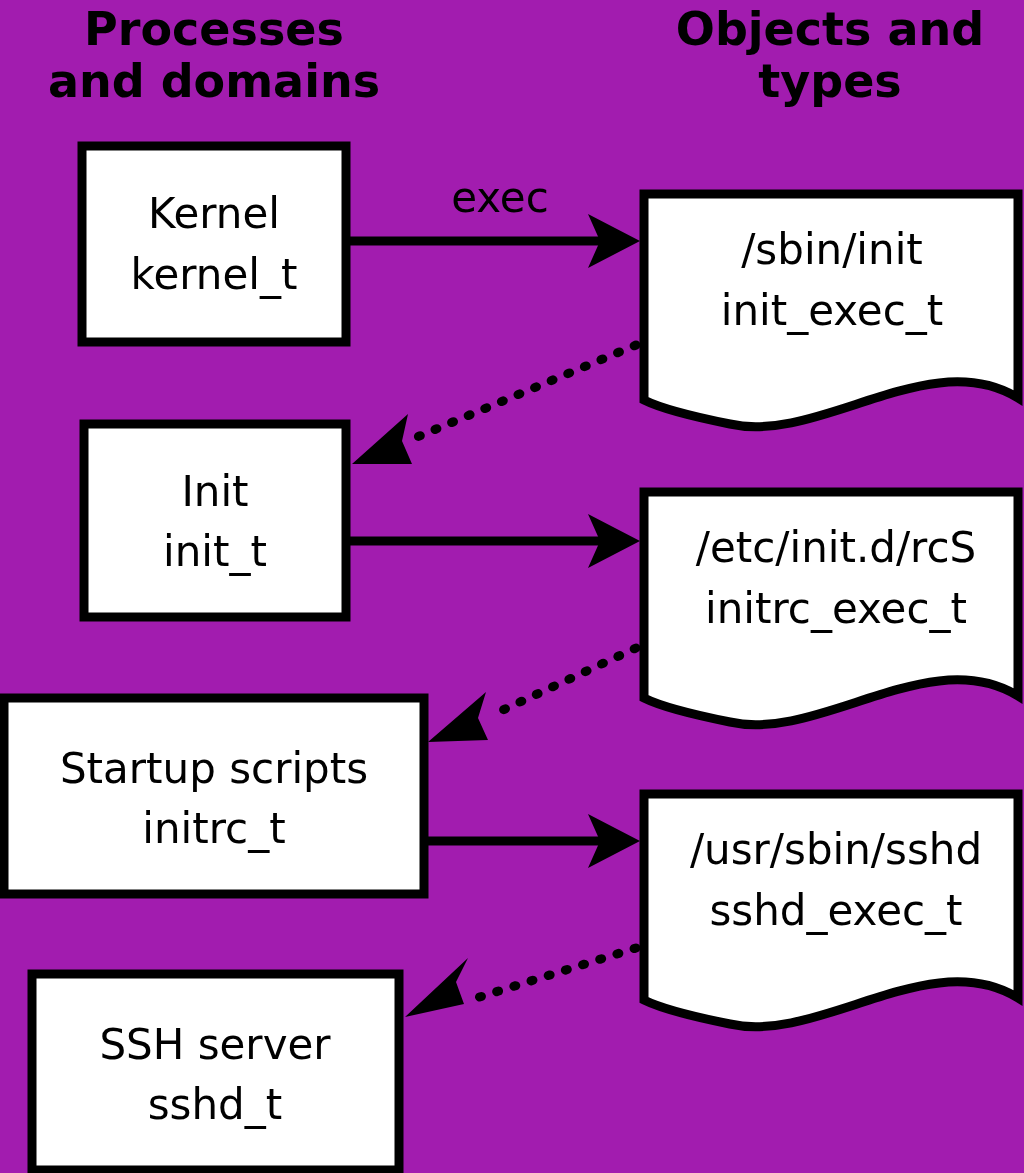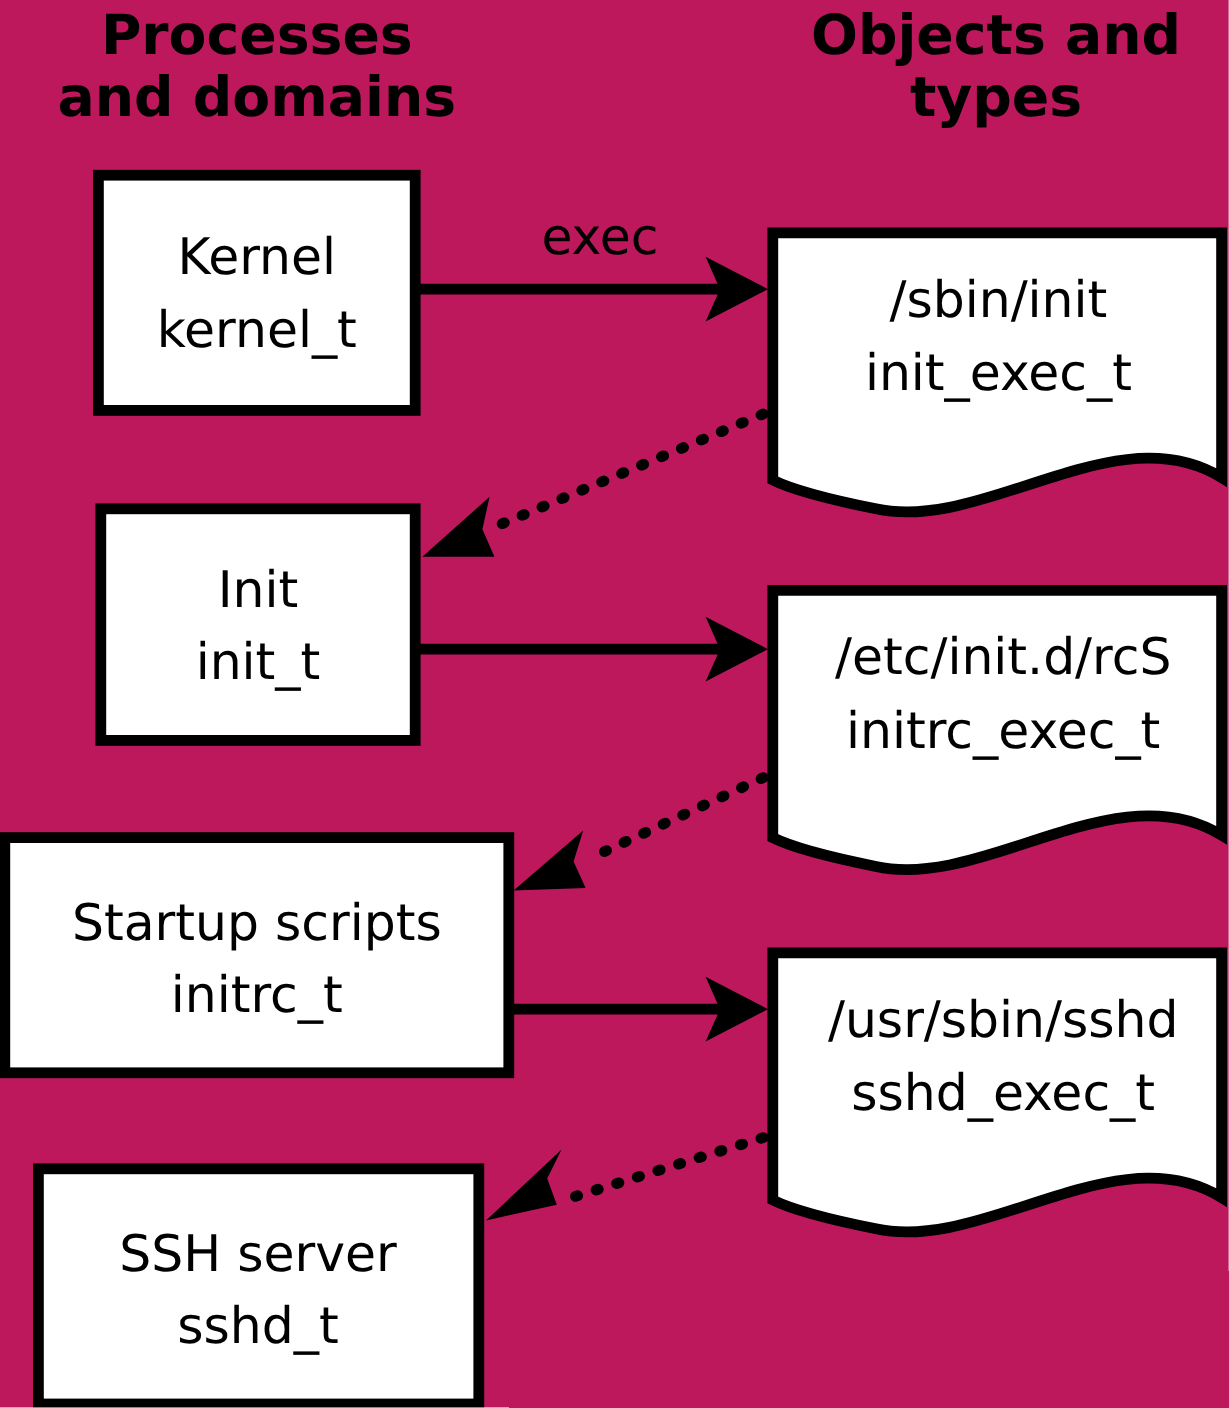--- a/index.html
+++ b/index.html
@@ -7,21 +7,21 @@
     padding: 0;
     background: #ffffff;
   }
   body {
     font-family: "DejaVu Sans", "Liberation Sans", sans-serif;
   }
   #diagram-root {
     position: relative;
     width: 1024px;
     height: 1173px;
-    background: #be185d;
+    background: #a21caf;
     overflow: hidden;
   }
   svg#diagram-svg {
     display: block;
     width: 1024px;
     height: 1173px;
   }
   .col-heading {
     font-family: "DejaVu Sans", "Liberation Sans", sans-serif;
     font-weight: bold;

